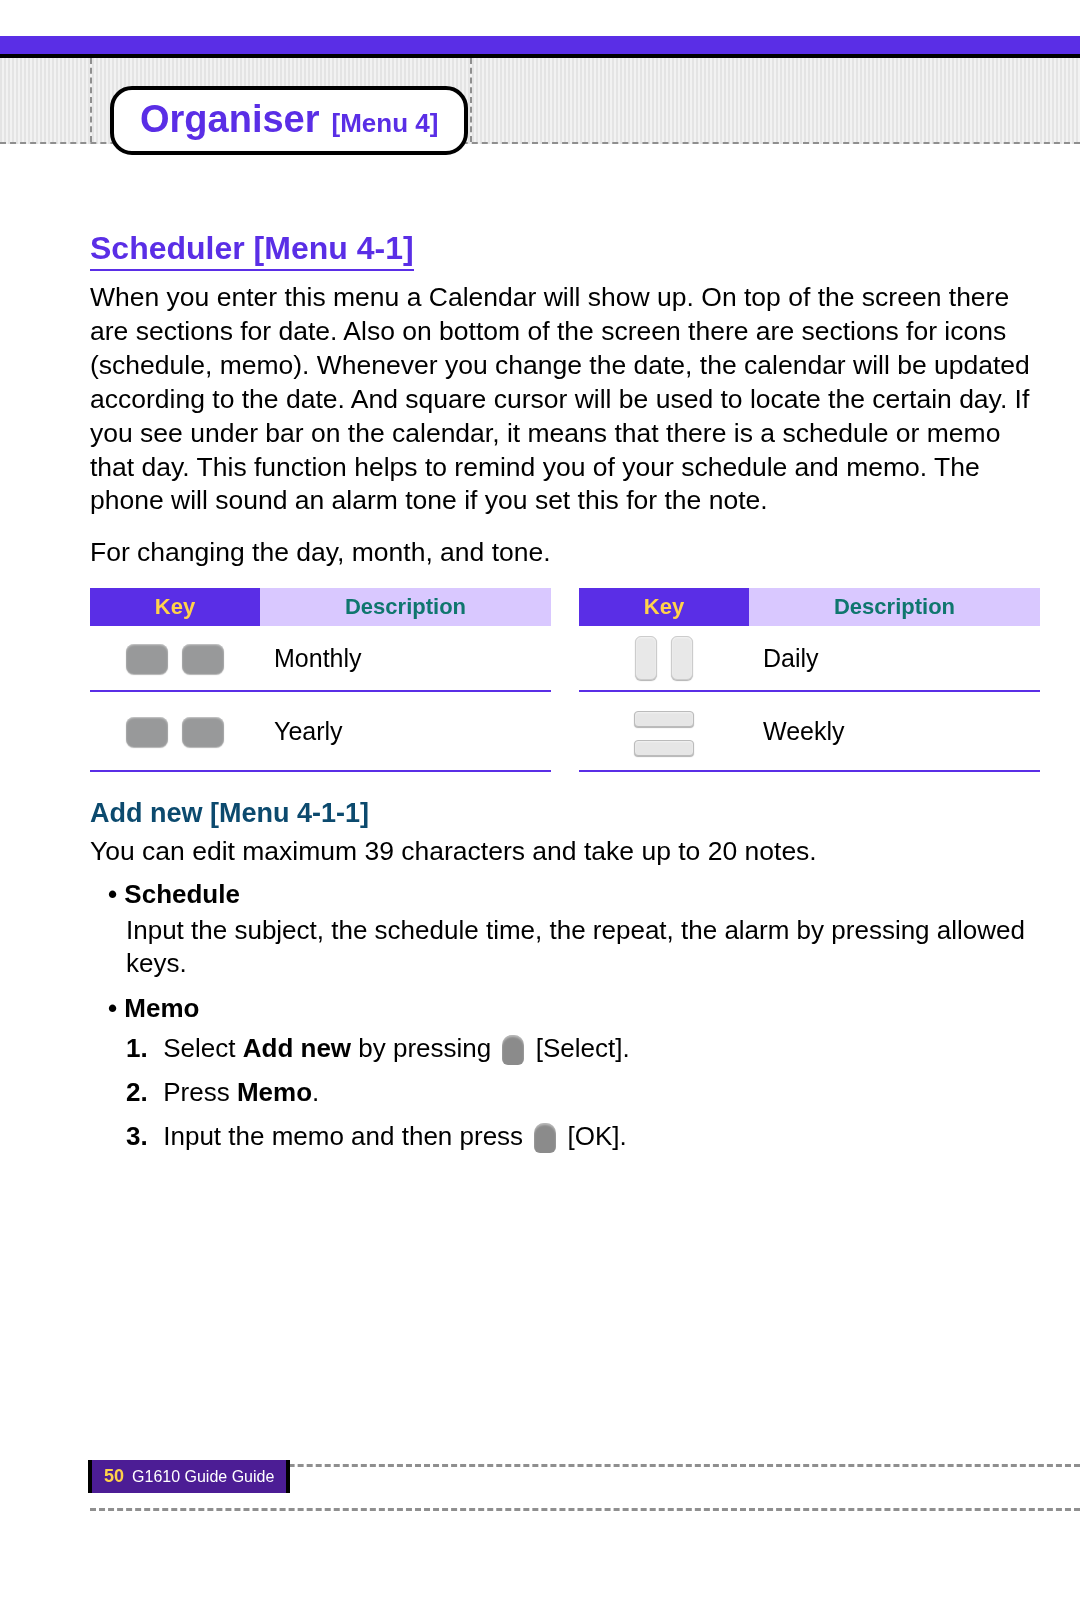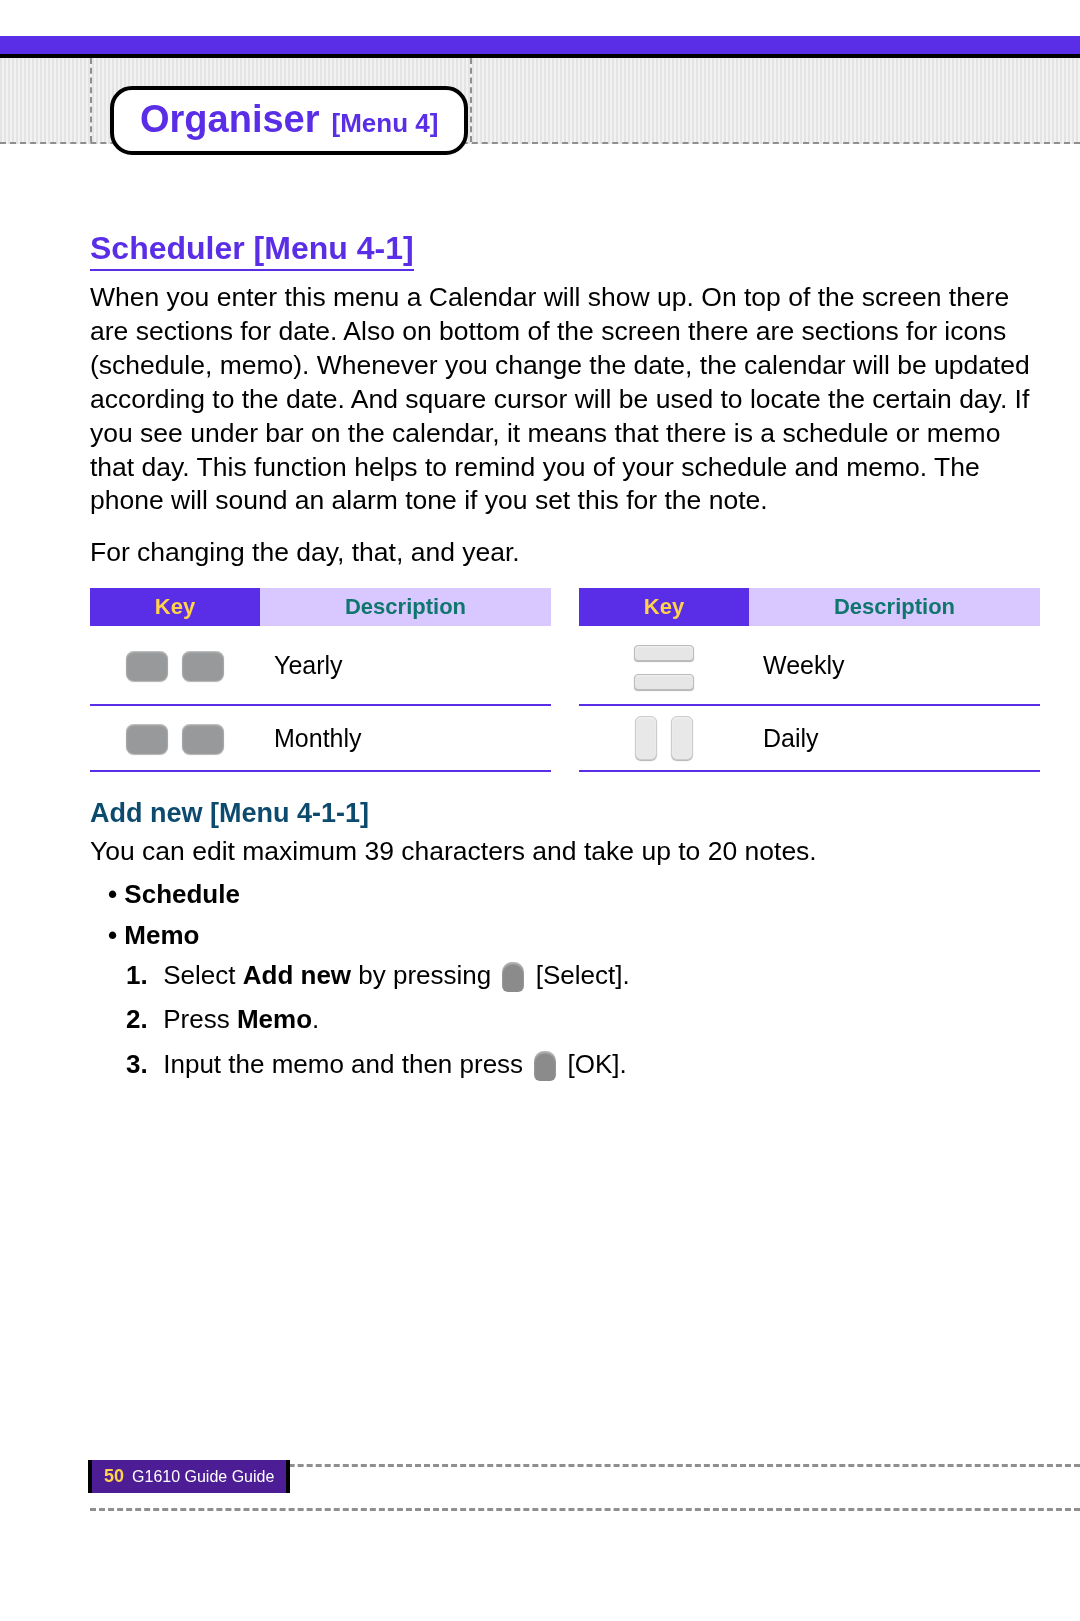--- a/index.html
+++ b/index.html
@@ -197,64 +197,65 @@
   <div class="chapter-badge">
     <span class="chap-title">Organiser</span>
     <span class="chap-menu">[Menu 4]</span>
   </div>
 </div>
 
 <div class="content">
 
   <div class="sec-heading">Scheduler [Menu 4-1]</div>
   <div class="body-text">When you enter this menu a Calendar will show up. On top of the screen there are sections for date. Also on bottom of the screen there are sections for icons (schedule, memo). Whenever you change the date, the calendar will be updated according to the date. And square cursor will be used to locate the certain day. If you see under bar on the calendar, it means that there is a schedule or memo that day. This function helps to remind you of your schedule and memo. The phone will sound an alarm tone if you set this for the note.</div>
-  <div class="body-text">For changing the day, that, and year.</div>
+  <div class="body-text">For changing the day, month, and tone.</div>
 
   <table class="key-table">
     <tbody>
         <tr class="header-row">
       <th class="key-h">Key</th>
       <th class="desc-h">Description</th>
       <th class="spacer-h"></th>
       <th class="key-h">Key</th>
       <th class="desc-h">Description</th>
     </tr>
     <tr>
       <td class="key-cell">
         <span class="key-icon"></span>
         <span class="key-icon"></span>
       </td>
+      <td>Monthly</td>
+      <td class="spacer"></td>
+      <td class="key-cell">
+        <span class="key-icon pill"></span>
+        <span class="key-icon pill"></span>
+      </td>
+      <td>Daily</td>
+    </tr>
+    <tr>
+      <td class="key-cell">
+        <span class="key-icon"></span>
+        <span class="key-icon"></span>
+      </td>
       <td>Yearly</td>
       <td class="spacer"></td>
       <td class="key-cell">
         <span class="key-icon thin"></span>
         <span class="key-icon thin"></span>
       </td>
       <td>Weekly</td>
-    </tr>
-    <tr>
-      <td class="key-cell">
-        <span class="key-icon"></span>
-        <span class="key-icon"></span>
-      </td>
-      <td>Monthly</td>
-      <td class="spacer"></td>
-      <td class="key-cell">
-        <span class="key-icon pill"></span>
-        <span class="key-icon pill"></span>
-      </td>
-      <td>Daily</td>
     </tr>
   </tbody>
     </table>
 
   <div class="sub-heading">Add new [Menu 4-1-1]</div>
   <div class="body-text" style="margin-bottom:10px">You can edit maximum 39 characters and take up to 20 notes.</div>
 
   <div class="bullet-label">Schedule</div>
+  <div class="bullet-body">Input the subject, the schedule time, the repeat, the alarm by pressing allowed keys.</div>
 
   <div class="bullet-label">Memo</div>
   <div class="numlist">
     <div class="row">
       <span class="num">1.</span>
       <span class="step"><span>Select </span><span class="b">Add new</span><span> by pressing </span><span class="softkey-icon"></span><span> [Select].</span></span>
     </div>
     <div class="row">
       <span class="num">2.</span>
       <span class="step"><span>Press </span><span class="b">Memo</span><span>.</span></span>

